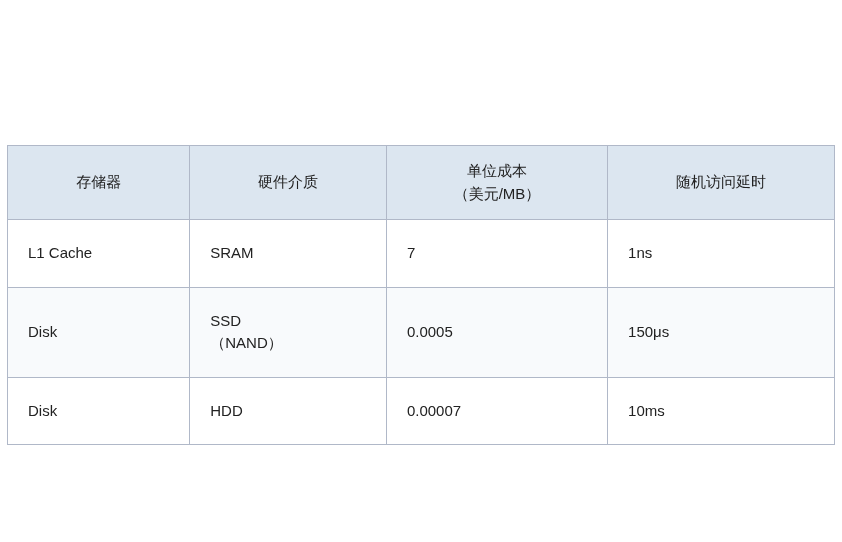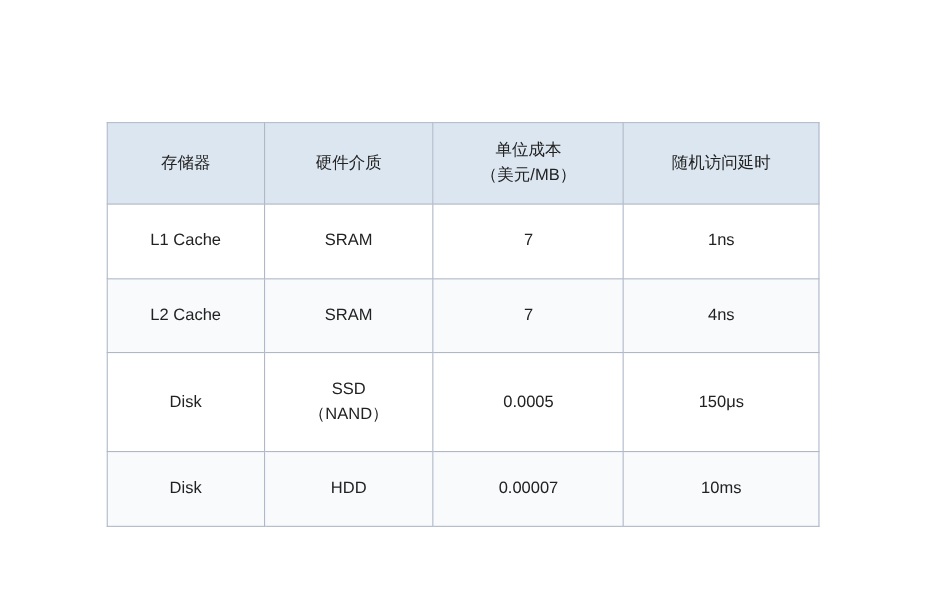--- a/index.html
+++ b/index.html
@@ -12,21 +12,21 @@
       width: 842px;
       height: 542px;
       background: #ffffff;
       display: flex;
       align-items: center;
       justify-content: center;
       font-family: "Microsoft YaHei", "PingFang SC", Arial, sans-serif;
     }
 
     .table-container {
-      width: 648px;
+      width: 828px;
       margin-top: 48px;
     }
 
     table {
       width: 100%;
       border-collapse: collapse;
       border: 1px solid #b0b8c8;
     }
 
     thead tr {
@@ -46,21 +46,20 @@
     tbody tr {
       background-color: #ffffff;
     }
 
     tbody tr:nth-child(even) {
       background-color: #f8fafc;
     }
 
     tbody td {
       padding: 22px 20px;
-      text-align: center;
       font-size: 15px;
       color: #222;
       border: 1px solid #b0b8c8;
       line-height: 1.5;
     }
   </style>
 </head>
 <body>
 
 <div class="table-container">
@@ -74,26 +73,20 @@
       </tr>
     </thead>
     <tbody id="table-body">
     <tr>
           <td>L1 Cache</td>
           <td>SRAM</td>
           <td>7</td>
           <td>1ns</td>
         </tr>
         <tr>
-          <td>L2 Cache</td>
-          <td>SRAM</td>
-          <td>7</td>
-          <td>4ns</td>
-        </tr>
-        <tr>
           <td>Disk</td>
           <td>SSD<br>（NAND）</td>
           <td>0.0005</td>
           <td>150μs</td>
         </tr>
         <tr>
           <td>Disk</td>
           <td>HDD</td>
           <td>0.00007</td>
           <td>10ms</td>

